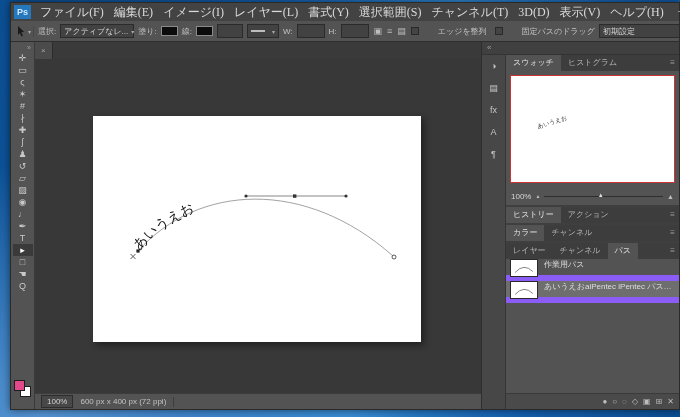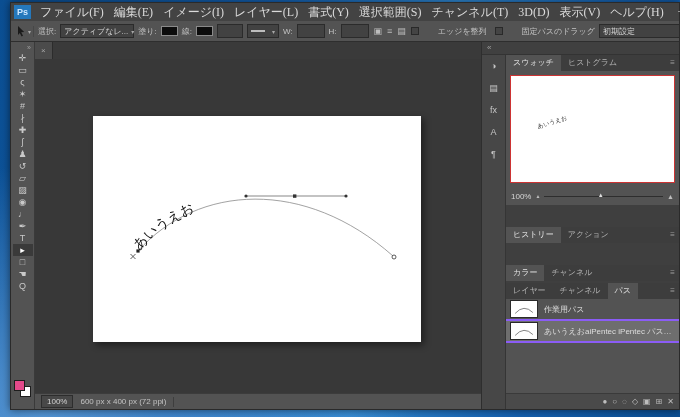--- a/index.html
+++ b/index.html
@@ -91,25 +91,25 @@
   .nav-image{position:relative;height:108px;background:#ffffff;border:1px solid #cc3333;overflow:hidden;}
   .nav-text{position:absolute;left:16%;top:40%;font-size:6px;color:#333;transform:rotate(-17deg);white-space:nowrap;}
   .nav-controls{height:18px;display:flex;align-items:center;padding:0 5px;gap:4px;}
   .nav-zoom{font-size:8px;color:#d6d6d6;}
   .zoom-icon-small{font-size:5px;color:#bdbdbd;}
   .zoom-icon-large{font-size:7px;color:#bdbdbd;}
   .nav-slider{flex:1;position:relative;height:12px;}
   .nav-slider::before{content:"";position:absolute;left:0;right:0;top:6px;height:1px;background:#2e2e2e;}
   .nav-thumb{position:absolute;left:45%;top:2px;font-size:6px;color:#e0e0e0;}
 
-  .collapsed-bar{height:16px;background:#3d3d3d;display:flex;align-items:center;margin-bottom:2px;flex:none;margin-top:20px;}
+  .collapsed-bar{height:16px;background:#3d3d3d;display:flex;align-items:center;margin-bottom:2px;flex:none;}
 
   .paths-group{flex:1;margin-bottom:0;min-height:0;}
   .paths-list{display:flex;flex-direction:column;}
-  .path-row{height:22px;display:flex;align-items:center;gap:6px;padding:0 4px;border-bottom:2px solid #8b5cf6;}
+  .path-row{height:22px;display:flex;align-items:flex-start;gap:6px;padding:0 4px;border-bottom:6px solid #8b5cf6;}
   .path-row.selected{background:#6e6e6e;}
   .path-thumb{width:28px;height:18px;background:#ffffff;border:1px solid #2a2a2a;flex:none;}
   .path-thumb svg{display:block;width:100%;height:100%;}
   .path-name{font-size:8px;color:#dedede;white-space:nowrap;overflow:hidden;text-overflow:ellipsis;}
   .paths-filler{flex:1;}
   .panel-bottom{height:16px;background:#4a4a4a;border-top:1px solid #3a3a3a;display:flex;align-items:center;
     justify-content:flex-end;gap:5px;padding:0 5px;flex:none;}
   .panel-bottom .panel-bottom-icon{color:#bdbdbd;font-size:8px;line-height:16px;}
 </style>
 </head>

